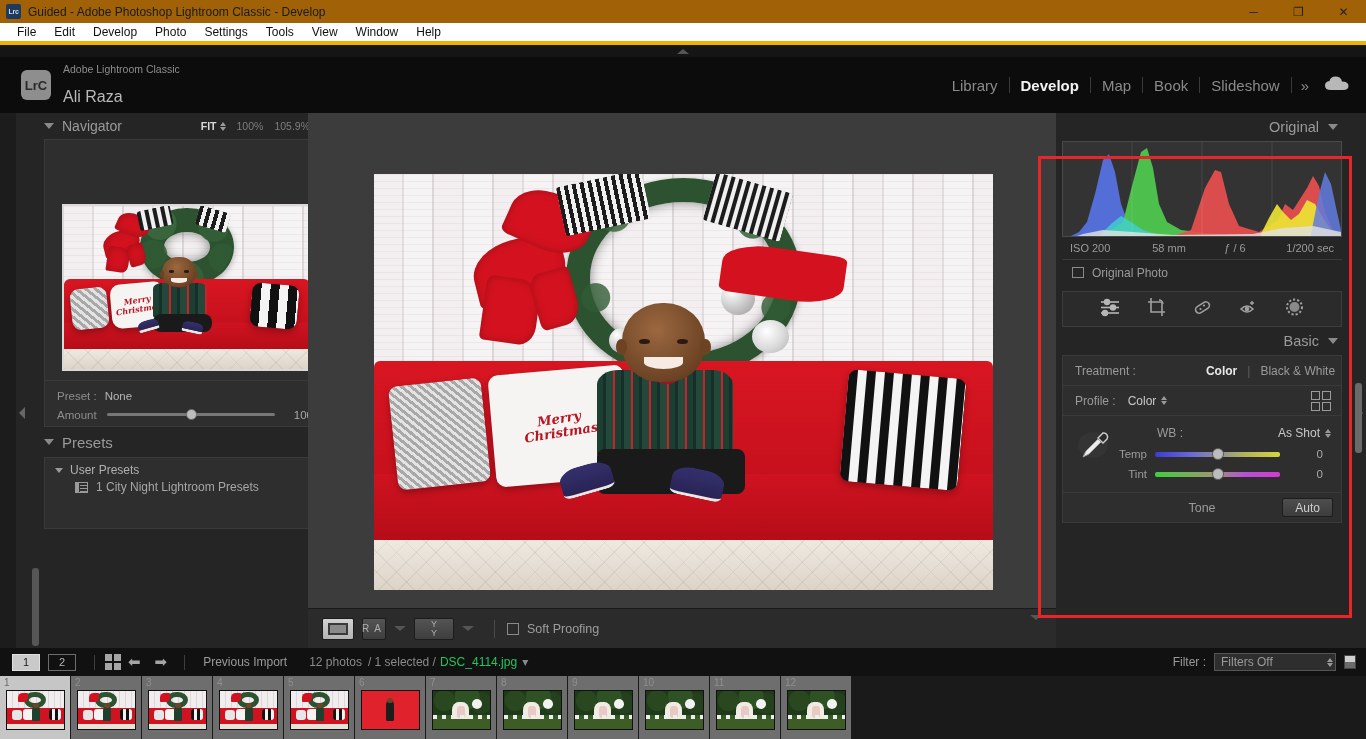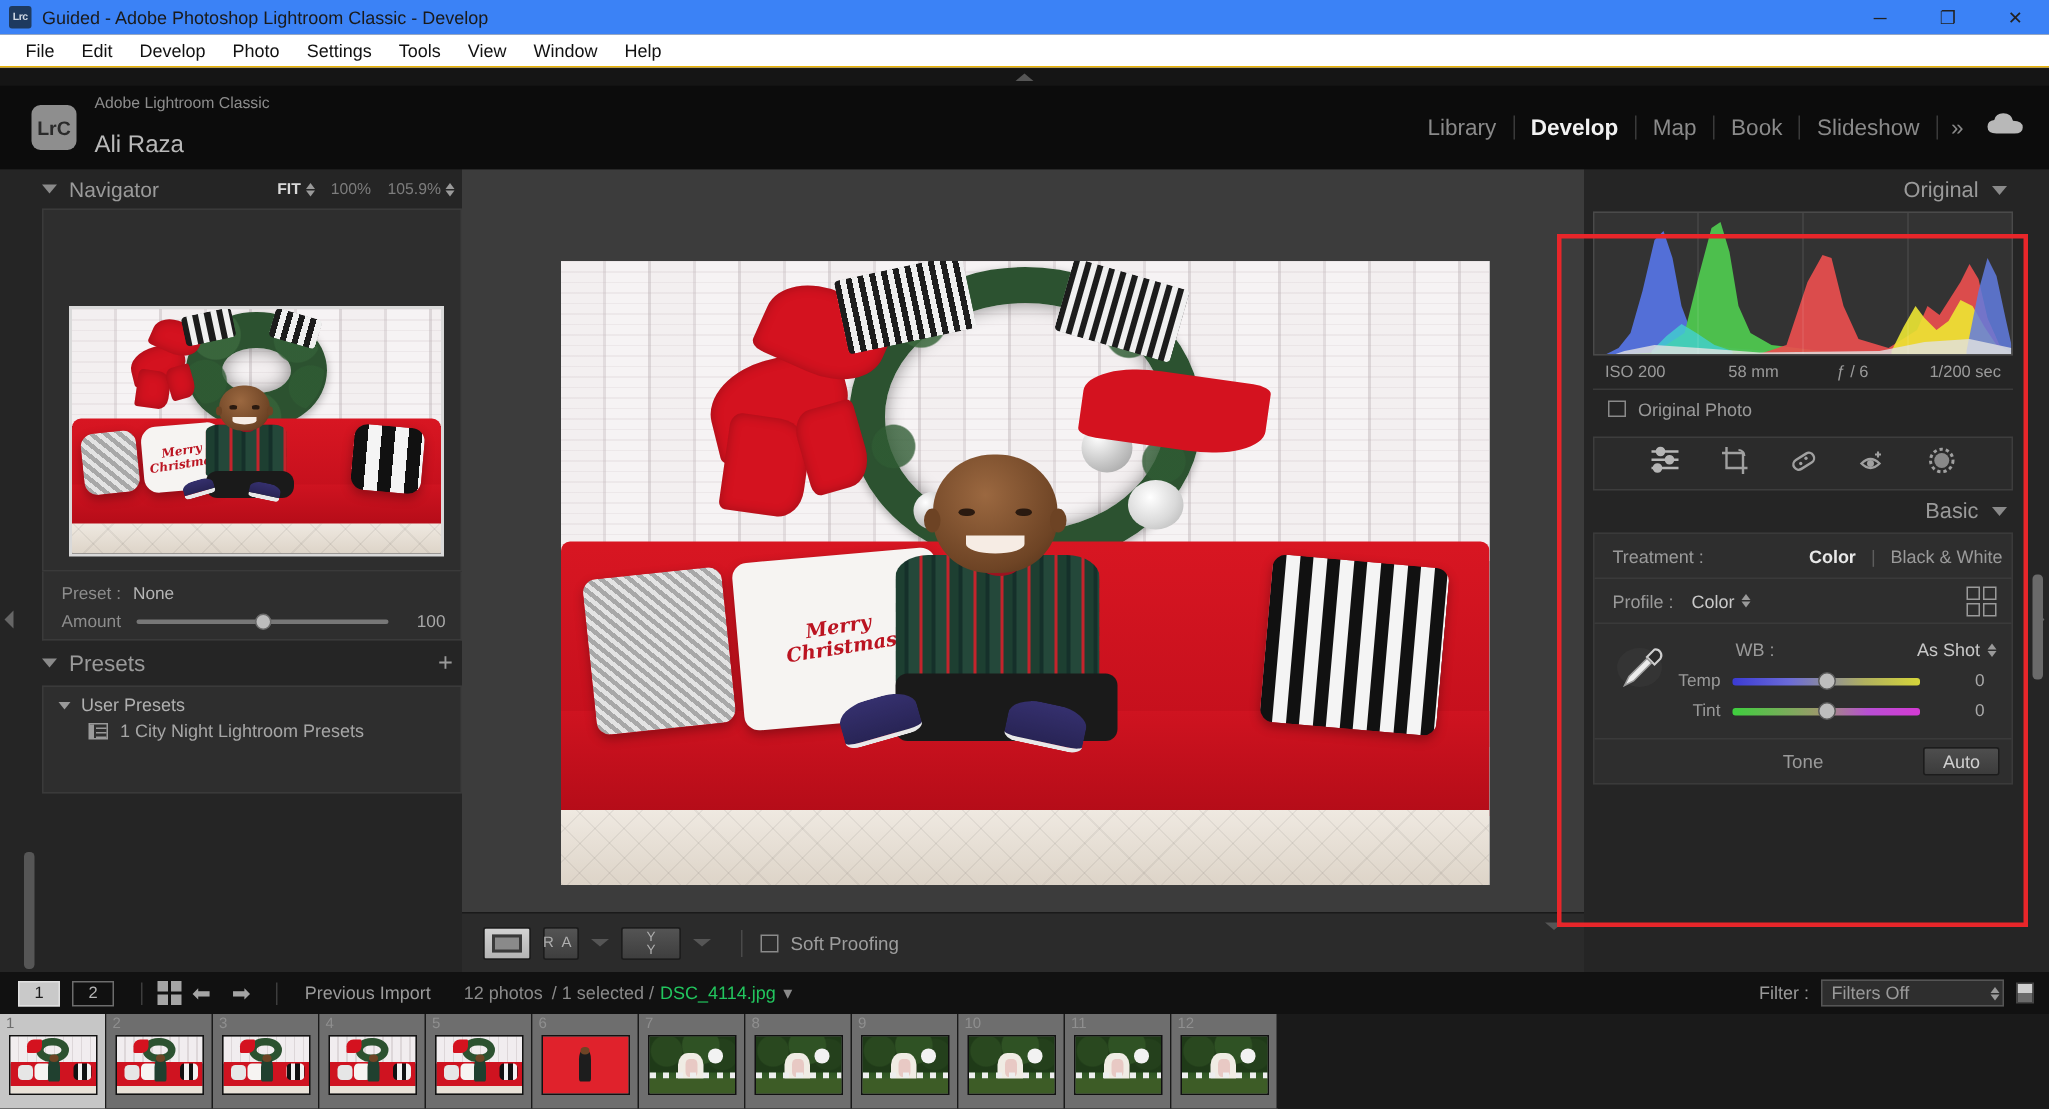--- a/index.html
+++ b/index.html
@@ -7,40 +7,40 @@
     width: 1366px; height: 739px;
     background: #000;
     font-family: "Liberation Sans", sans-serif;
     overflow: hidden;
   }
   #app { position: relative; width: 1366px; height: 739px; background: #1a1a1a; }
 
   
   .titlebar {
     position: absolute; left: 0; top: 0; width: 1366px; height: 23px;
-    background: #3b82f6; display: flex; align-items: center;
+    background: #a16207; display: flex; align-items: center;
   }
   .tb-icon {
     width: 15px; height: 15px; margin-left: 6px; margin-right: 7px;
     background: #1e3a5f; border-radius: 2px; color: #cfd8e3;
     font-size: 7px; font-weight: bold; display: flex;
     align-items: center; justify-content: center; letter-spacing: -0.3px;
   }
   .tb-title { font-size: 12px; color: #1a1a1a; }
   .tb-btns { margin-left: auto; display: flex; height: 23px; }
   .tb-btn {
     width: 45px; height: 23px; display: flex; align-items: center;
     justify-content: center; font-size: 12px; color: #222;
   }
 
   
   .menubar {
     position: absolute; left: 0; top: 23px; width: 1366px; height: 22px;
     background: #ffffff; display: flex; align-items: center; padding-left: 8px;
-    border-bottom: 1px solid #eab308;
+    border-bottom: 4px solid #eab308;
   }
   .menu-item { font-size: 12px; color: #111; padding: 2px 9px; cursor: default; }
 
   
   .lr {
     position: absolute; left: 0; top: 46px; width: 1366px; height: 693px;
     background: #1c1c1c;
   }
   .top-collapse {
     position: absolute; left: 0; top: 0; width: 1366px; height: 11px;
@@ -68,21 +68,21 @@
   .module {
     font-size: 15px; color: #8a8a8a; padding: 0 11px; cursor: pointer;
   }
   .module.active { color: #f2f2f2; font-weight: bold; }
   .msep { width: 1px; height: 16px; background: #3a3a3a; }
   .chev2 { font-size: 15px; color: #8a8a8a; padding: 0 9px; cursor: pointer; }
   .cloud-ico { margin-left: 6px; cursor: pointer; }
 
   
   .left-panel {
-    position: absolute; left: 0; top: 67px; width: 308px; height: 535px;
+    position: absolute; left: 16px; top: 67px; width: 308px; height: 535px;
     background: #252525;
   }
   .lp-inner { position: absolute; left: 28px; top: 0; width: 280px; }
   .panel-head {
     height: 26px; display: flex; align-items: center;
     color: #9a9a9a; font-size: 14px;
   }
   .tri { width: 0; height: 0; border-left: 5px solid transparent;
     border-right: 5px solid transparent; border-top: 6px solid #8a8a8a;
     margin-right: 8px; }

